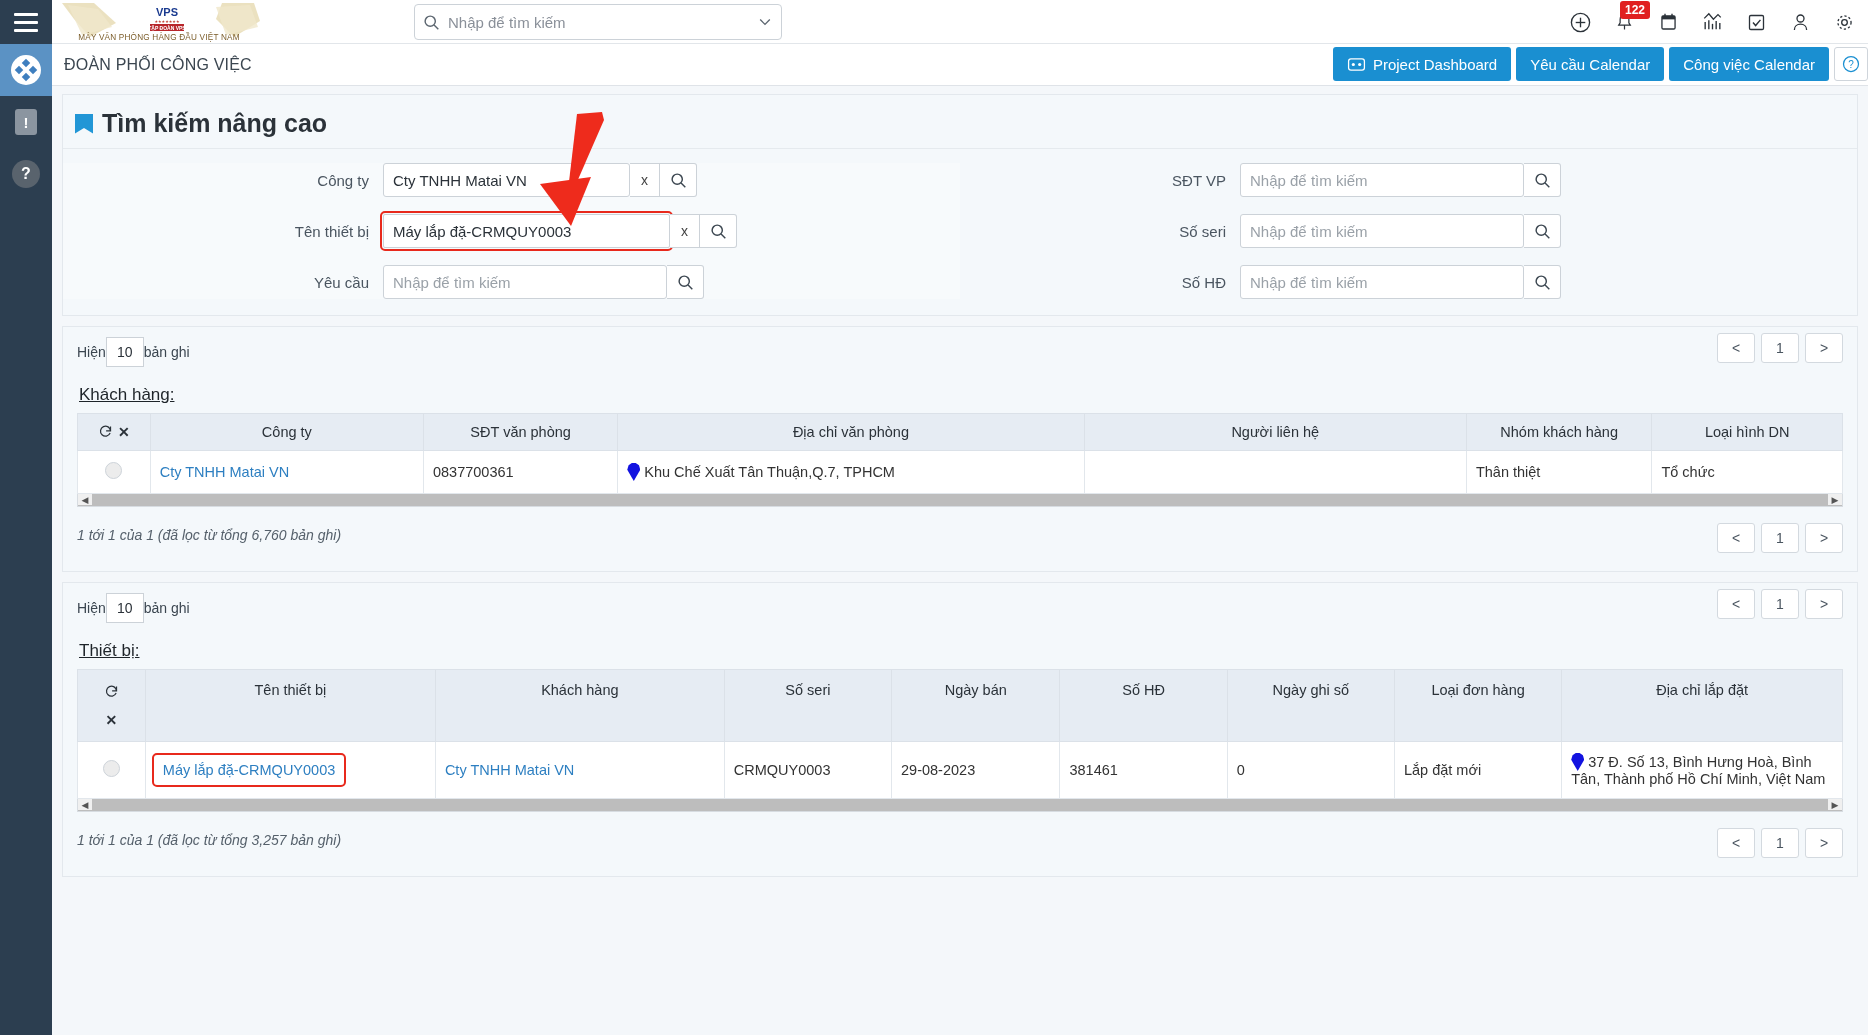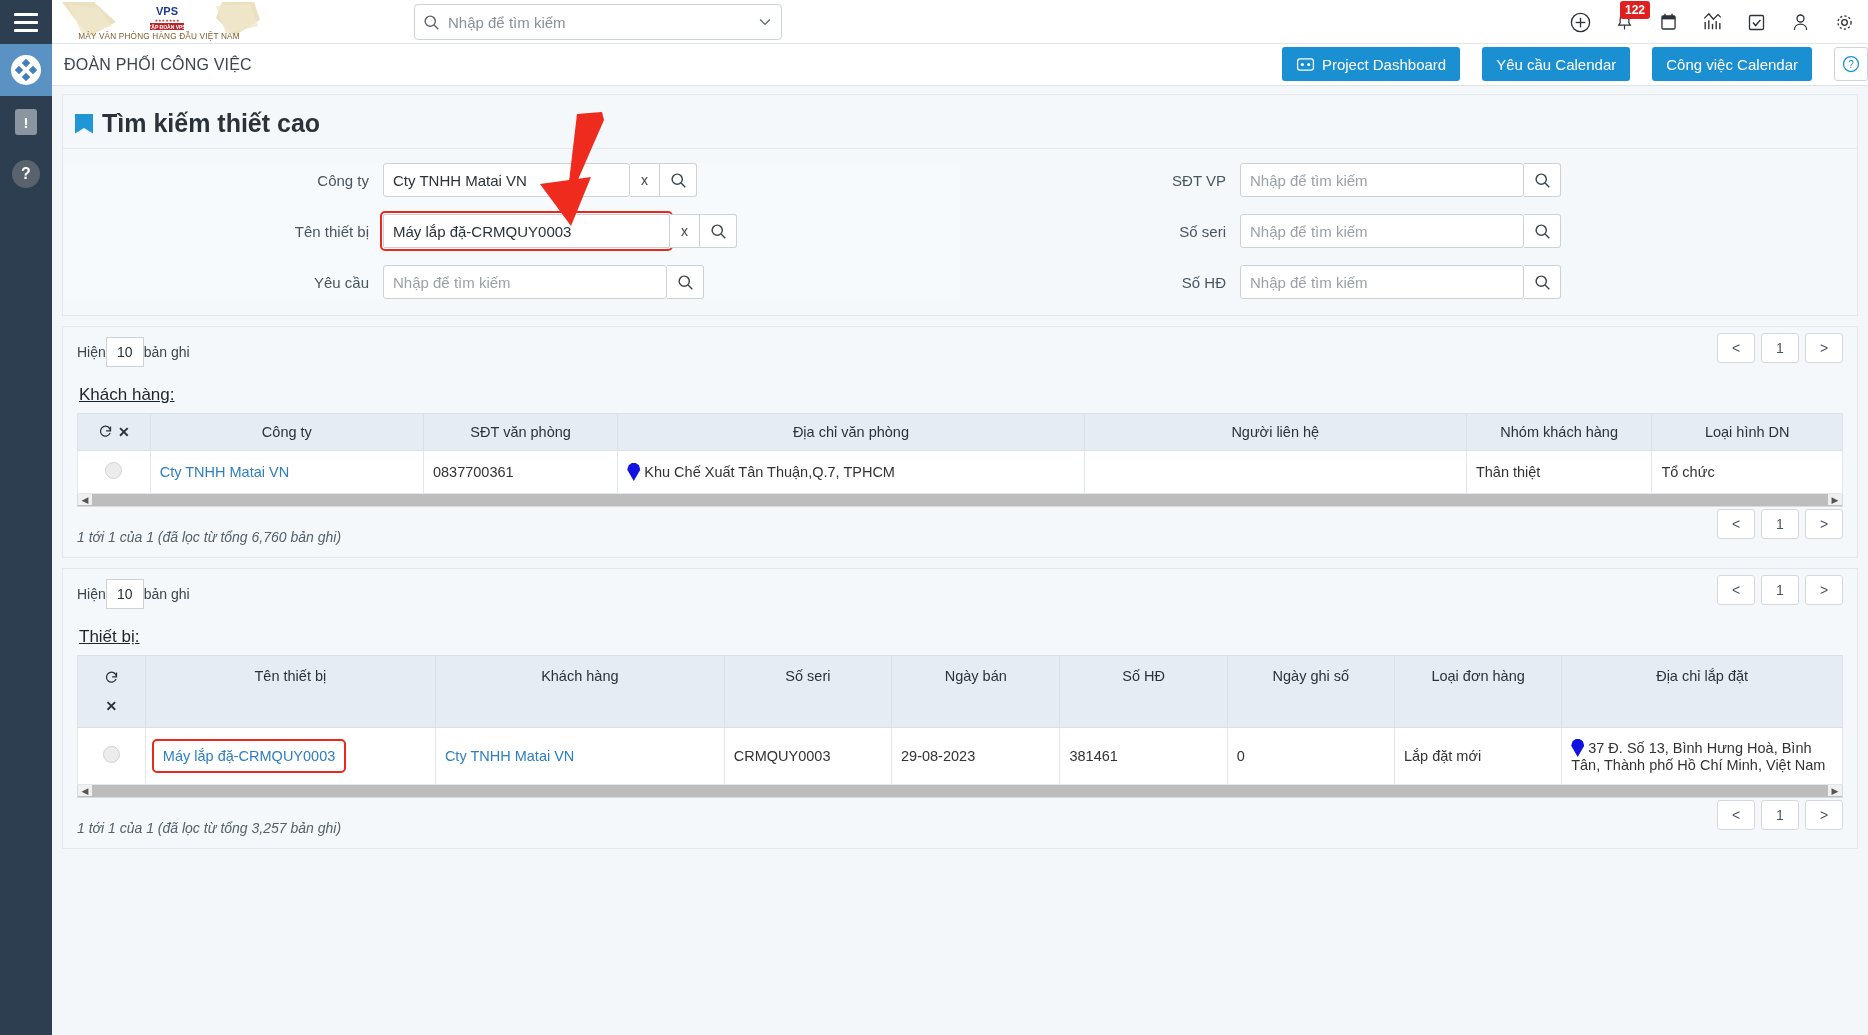--- a/index.html
+++ b/index.html
@@ -45,21 +45,21 @@
     display:flex;align-items:center;justify-content:center;font-size:15px;font-weight:bold;
   }
   .q-badge {
     width:28px;height:28px;border-radius:50%;background:#59636d;color:#fff;
     display:flex;align-items:center;justify-content:center;font-size:16px;font-weight:bold;
   }
 
   
   #topbar {
     position:absolute; left:52px; top:0; right:0; height:44px; background:#fff;
-    border-bottom:1px solid #e2e6ea; display:flex; align-items:flex-end;
+    border-bottom:1px solid #e2e6ea; display:flex; align-items:center;
   }
   #logo-wrap { width:230px; height:44px; position:relative; display:flex; align-items:center; justify-content:center;}
   #logo-wrap svg { display:block; }
   #topsearch {
     position:absolute; left:362px; top:4px; width:368px; height:36px;
     border:1px solid #ccd2d8; border-radius:4px; background:#fff;
     display:flex; align-items:center; padding:0 8px;
   }
   #topsearch .ph { color:#8a9099; font-size:15px; margin-left:8px; flex:1; }
   .topicons { position:absolute; right:6px; top:0; height:44px; display:flex; align-items:center; gap:20px; padding-right:6px;}
@@ -68,21 +68,21 @@
     position:absolute; left:8px; top:-9px; background:#e02020; color:#fff;
     font-size:12px; line-height:1; padding:3px 5px; border-radius:3px; font-weight:bold;
   }
 
   
   #headerbar {
     position:absolute; left:52px; top:44px; right:0; height:42px; background:#fff;
     border-bottom:1px solid #dfe3e8; display:flex; align-items:center;
   }
   #page-title { font-size:16px; color:#3b4650; margin-left:12px; letter-spacing:.2px;}
-  .hdr-btns { position:absolute; right:0; top:3px; display:flex; align-items:center; gap:22px;}
+  .hdr-btns { position:absolute; right:0; top:3px; display:flex; align-items:center; gap:5px;}
   .hbtn {
     background:#1a8fd1; color:#fff; font-size:15px; border:none;
     height:34px; padding:0 14px; border-radius:3px; cursor:pointer;
     display:flex; align-items:center; gap:7px; white-space:nowrap;
   }
   .help-btn {
     width:34px;height:34px;border:1px solid #cfd5db;border-radius:3px;background:#fff;
     display:flex;align-items:center;justify-content:center;cursor:pointer;
   }
 
@@ -147,21 +147,21 @@
   .lnk { color:#2d7fc1; text-decoration:none; cursor:pointer;}
   .pin { display:inline-block; width:13px; height:18px; background:#1313e0;
     clip-path: polygon(50% 100%, 0 38%, 10% 12%, 35% 0, 65% 0, 90% 12%, 100% 38%);
     vertical-align:-4px; margin-right:4px;}
   .hscroll { height:13px; background:#bdbdbd; position:relative; margin-top:0; border:1px solid #d7dce1; border-top:none;}
   .hscroll .arrL, .hscroll .arrR { position:absolute; top:0; width:14px; height:11px; background:#f0f0f0;
     display:flex; align-items:center; justify-content:center; font-size:9px; color:#555;}
   .hscroll .arrL { left:0; }
   .hscroll .arrR { right:0; }
   .hscroll .thumb { position:absolute; left:14px; top:0; height:11px; background:#bdbdbd;}
-  .footrow { display:flex; align-items:flex-end; margin-top:6px; position:relative; min-height:32px;}
+  .footrow { display:flex; align-items:flex-start; margin-top:20px; position:relative; min-height:32px;}
   .footinfo { font-size:14px; color:#55606b; font-style:italic;}
 
   .arrow-annot { position:absolute; pointer-events:none; z-index:50;}
 </style>
 </head>
 <body>
 
 <div id="left-rail">
   <div id="hamburger">
       <i></i>
@@ -291,21 +291,21 @@
         </svg>
     </span>
   </div>
 </div>
 
 <div id="content">
 
   <div class="panel">
     <div class="sect-title">
       <span class="mark"></span>
-      <h2>Tìm kiếm thiết cao</h2>
+      <h2>Tìm kiếm nâng cao</h2>
     </div>
 
     <div class="form-area">
 
       <div class="form-col left-bg">
         <div class="frow">
           <div class="flabel">Công ty</div>
           <div class="finput">
             <span>Cty TNHH Matai VN</span>
           </div>

